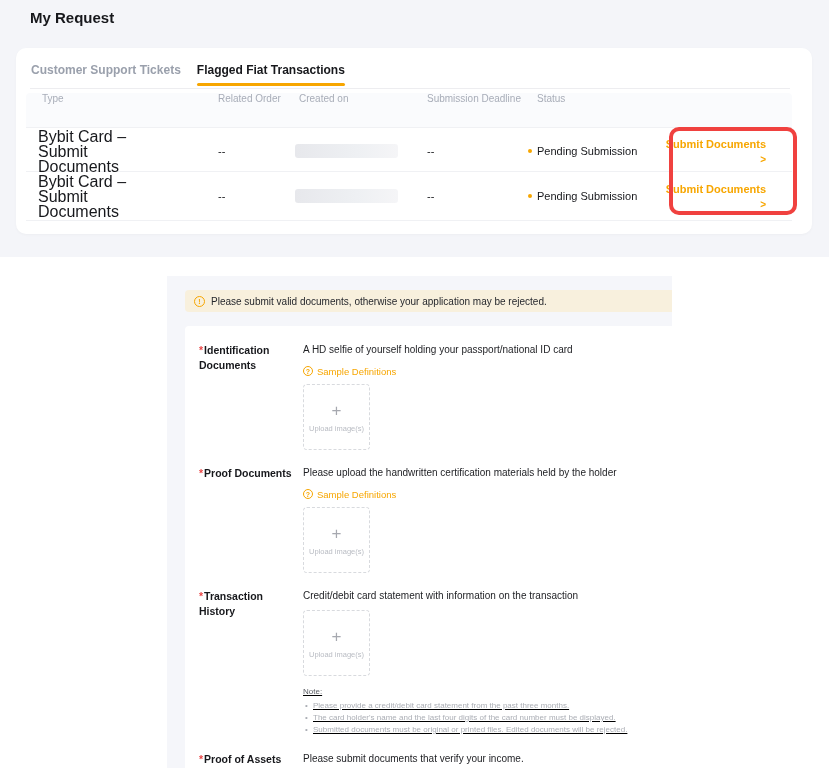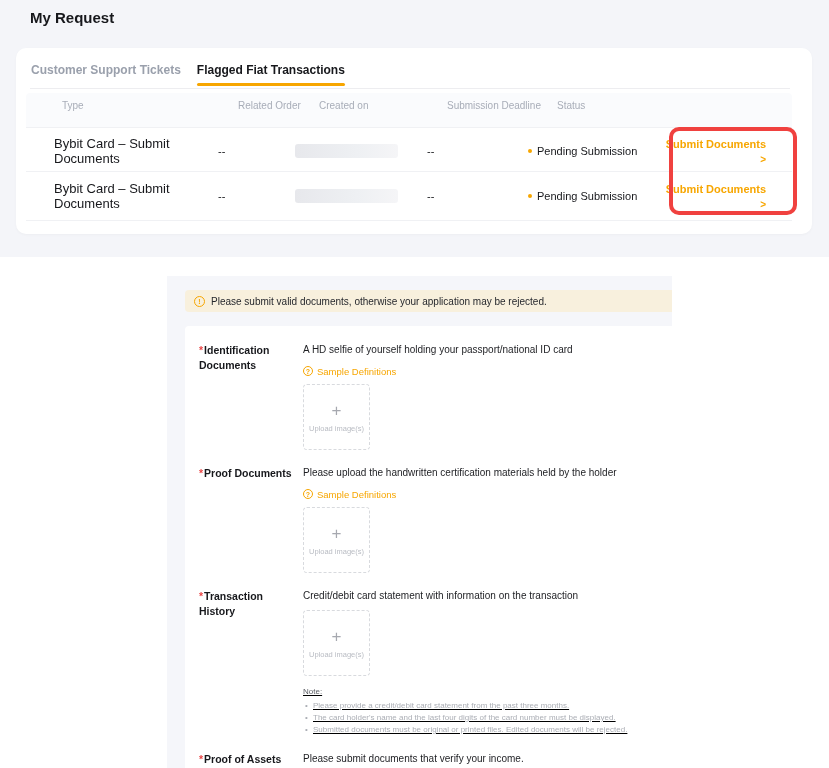--- a/index.html
+++ b/index.html
@@ -14,28 +14,28 @@
 
   .tabs { position:absolute; left:14px; top:15px; display:flex; gap:14px; }
   .tab { font-size:12px; font-weight:700; color:#9aa0ac; cursor:pointer; padding:0 1px; }
   .tab::after { content:""; display:block; height:3px; border-radius:3px; margin-top:6px; background:transparent; }
   .tab.active { color:#17181c; }
   .tab.active::after { background:var(--accent,#f7a600); }
 
   .tab-divider { position:absolute; left:14px; top:40px; width:760px; height:1px; background:#ededf0; }
 
   .thead-bg { position:absolute; left:10px; top:45px; width:766px; height:35px; background:#fafbfd; border-bottom:1px solid #f0f1f4; border-radius:4px 4px 0 0; }
-  .thead span { position:absolute; top:52px; font-size:10px; color:#a8adb8;margin-left:20px; }
+  .thead span { position:absolute; top:45px; font-size:10px; color:#a8adb8; }
   .th-c1 { left:26px; } .th-c2 { left:202px; } .th-c3 { left:283px; } .th-c4 { left:411px; } .th-c5 { left:521px; }
 
   .trow { position:absolute; left:10px; width:766px; }
   .trow-1 { top:82px; height:42px; border-bottom:1px solid #f0f1f4; }
   .trow-2 { top:124px; height:49px; border-bottom:1px solid #f0f1f4; }
   .trow > * { position:absolute; top:50%; transform:translateY(-50%); }
-  .cell-type { left:28px; width:118px; font-size:13px; font-weight:500; color:#17181c; line-height:15px; }
+  .cell-type { left:12px; width:118px; font-size:16px; font-weight:500; color:#17181c; line-height:15px; }
   .cell-dash { font-size:11px; color:#17181c; }
   .dash-order { left:192px; } .dash-deadline { left:401px; }
   .redacted { left:269px; width:103px; height:14px; border-radius:3px; background:linear-gradient(90deg,#e7e8ec 0%,#eef0f3 60%,#f5f5f7 100%); }
   .cell-status { left:502px; display:flex; align-items:center; gap:5px; }
   .status-dot { width:4px; height:4px; border-radius:50%; background:var(--status-dot,#f7a600); }
   .status-text { font-size:11px; font-weight:500; color:#17181c; }
   .submit-link { right:26px; display:flex; align-items:flex-end; gap:4px; color:var(--accent,#f7a600); font-size:11px; font-weight:700; cursor:pointer; white-space:nowrap;flex-direction:column; }
   .submit-chevron { font-size:10px; font-weight:700; }
 
   .red-box { position:absolute; left:669px; top:127px; width:128px; height:88px; border:4px solid var(--annotation-red,#f0413f); border-radius:10px; }

